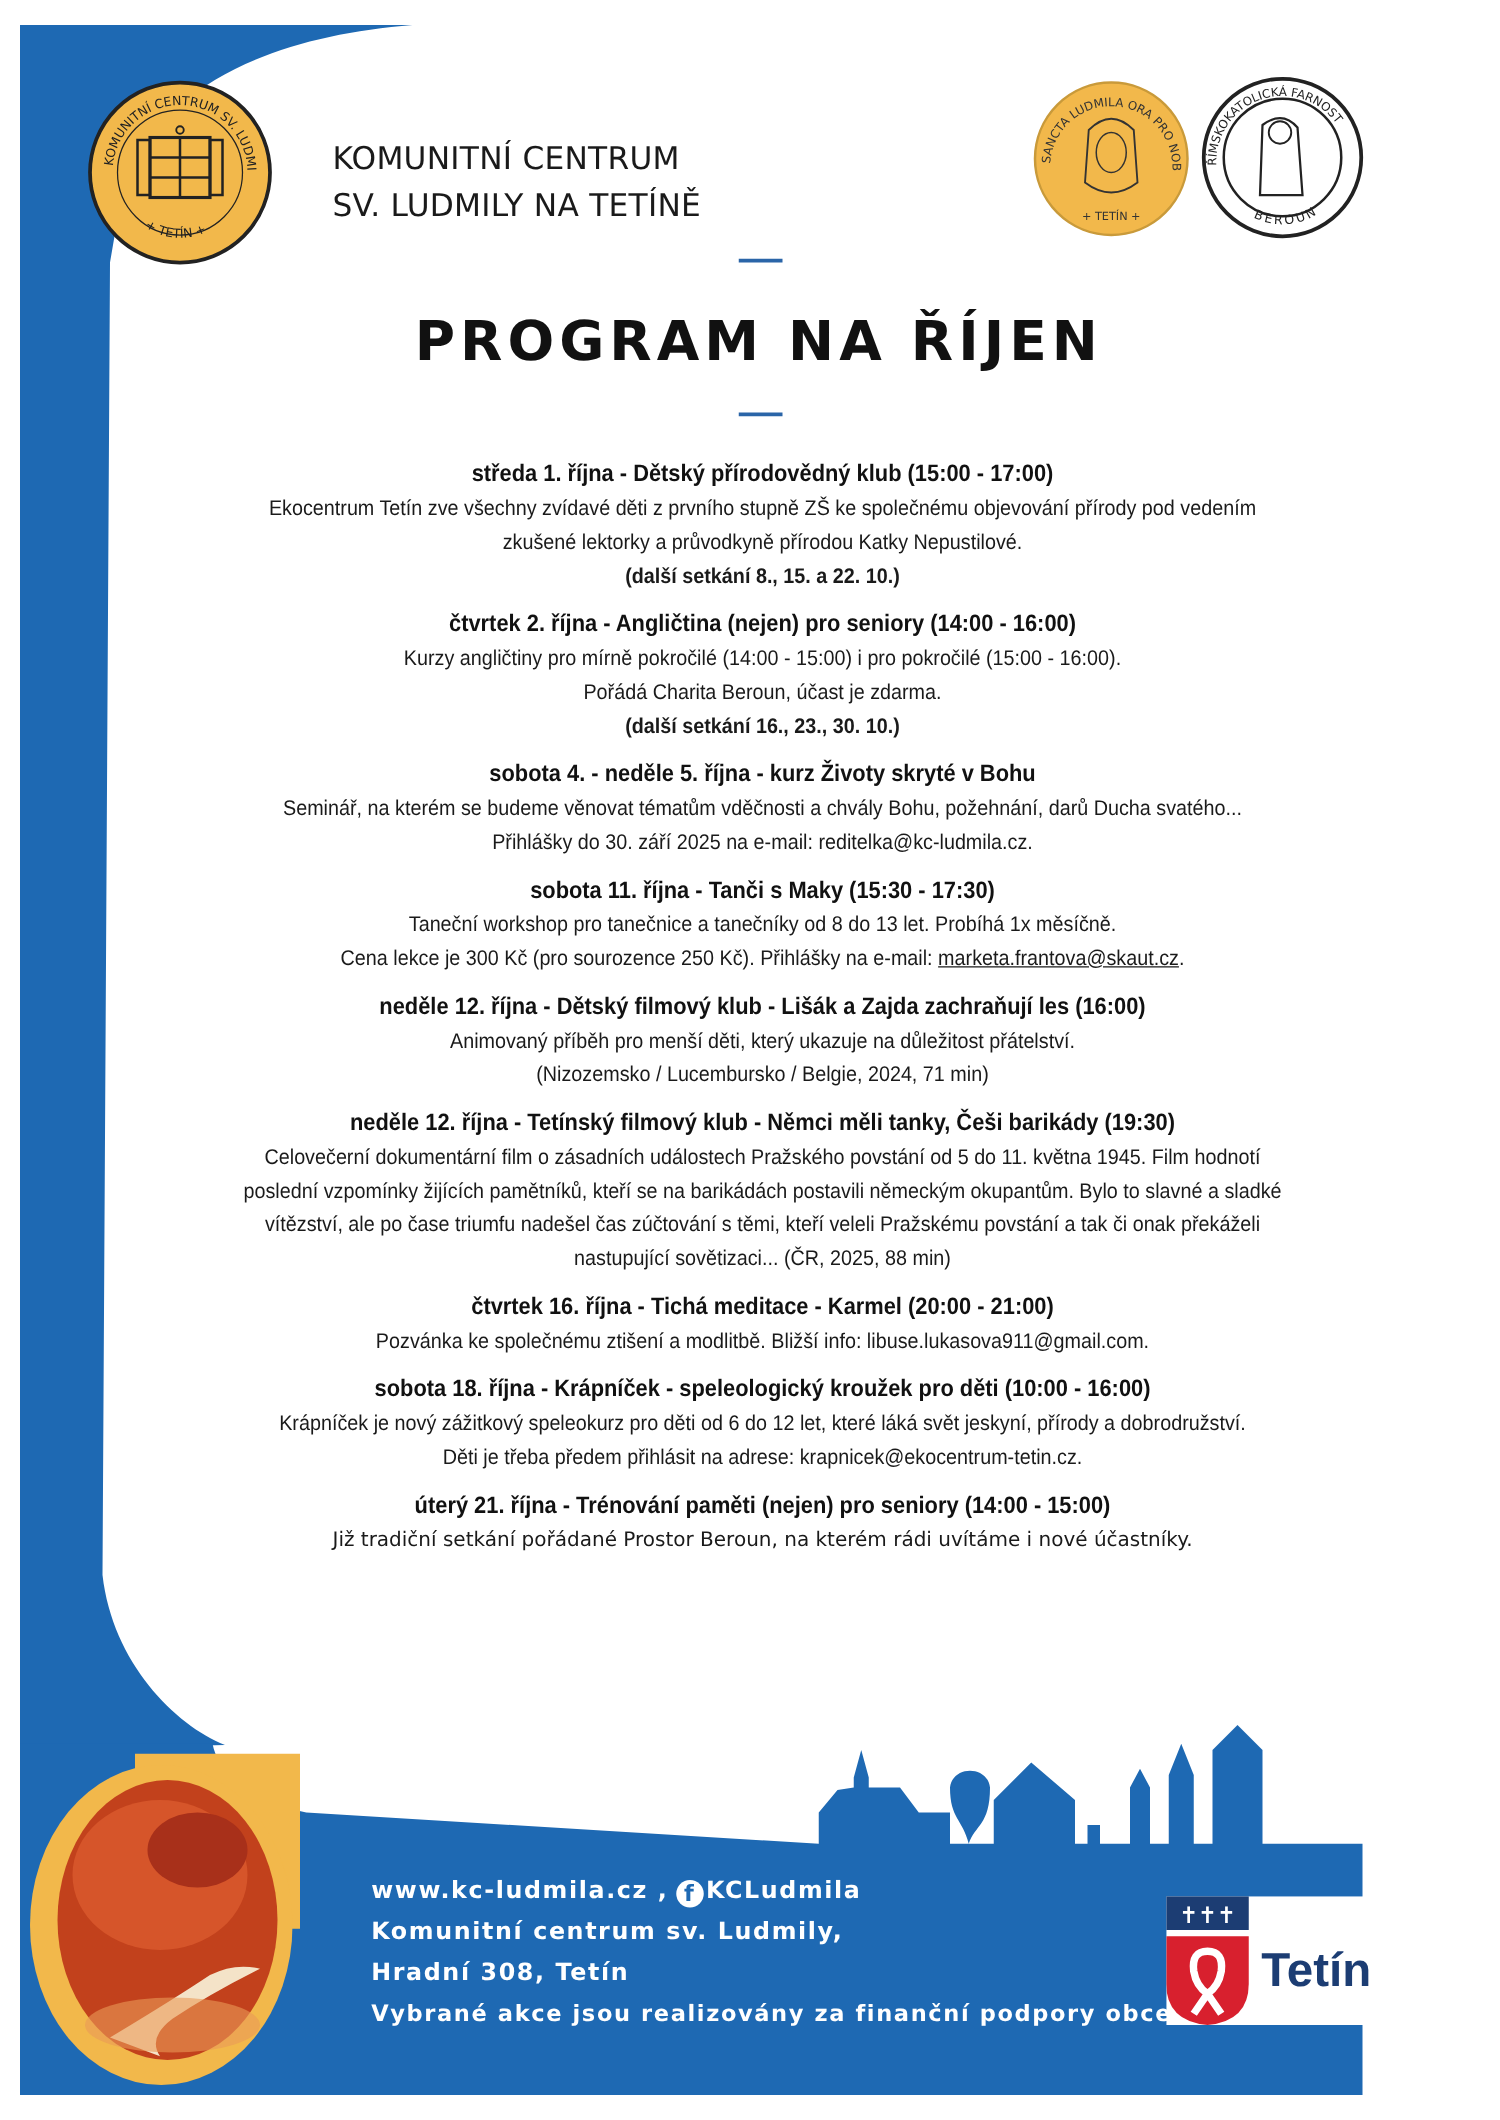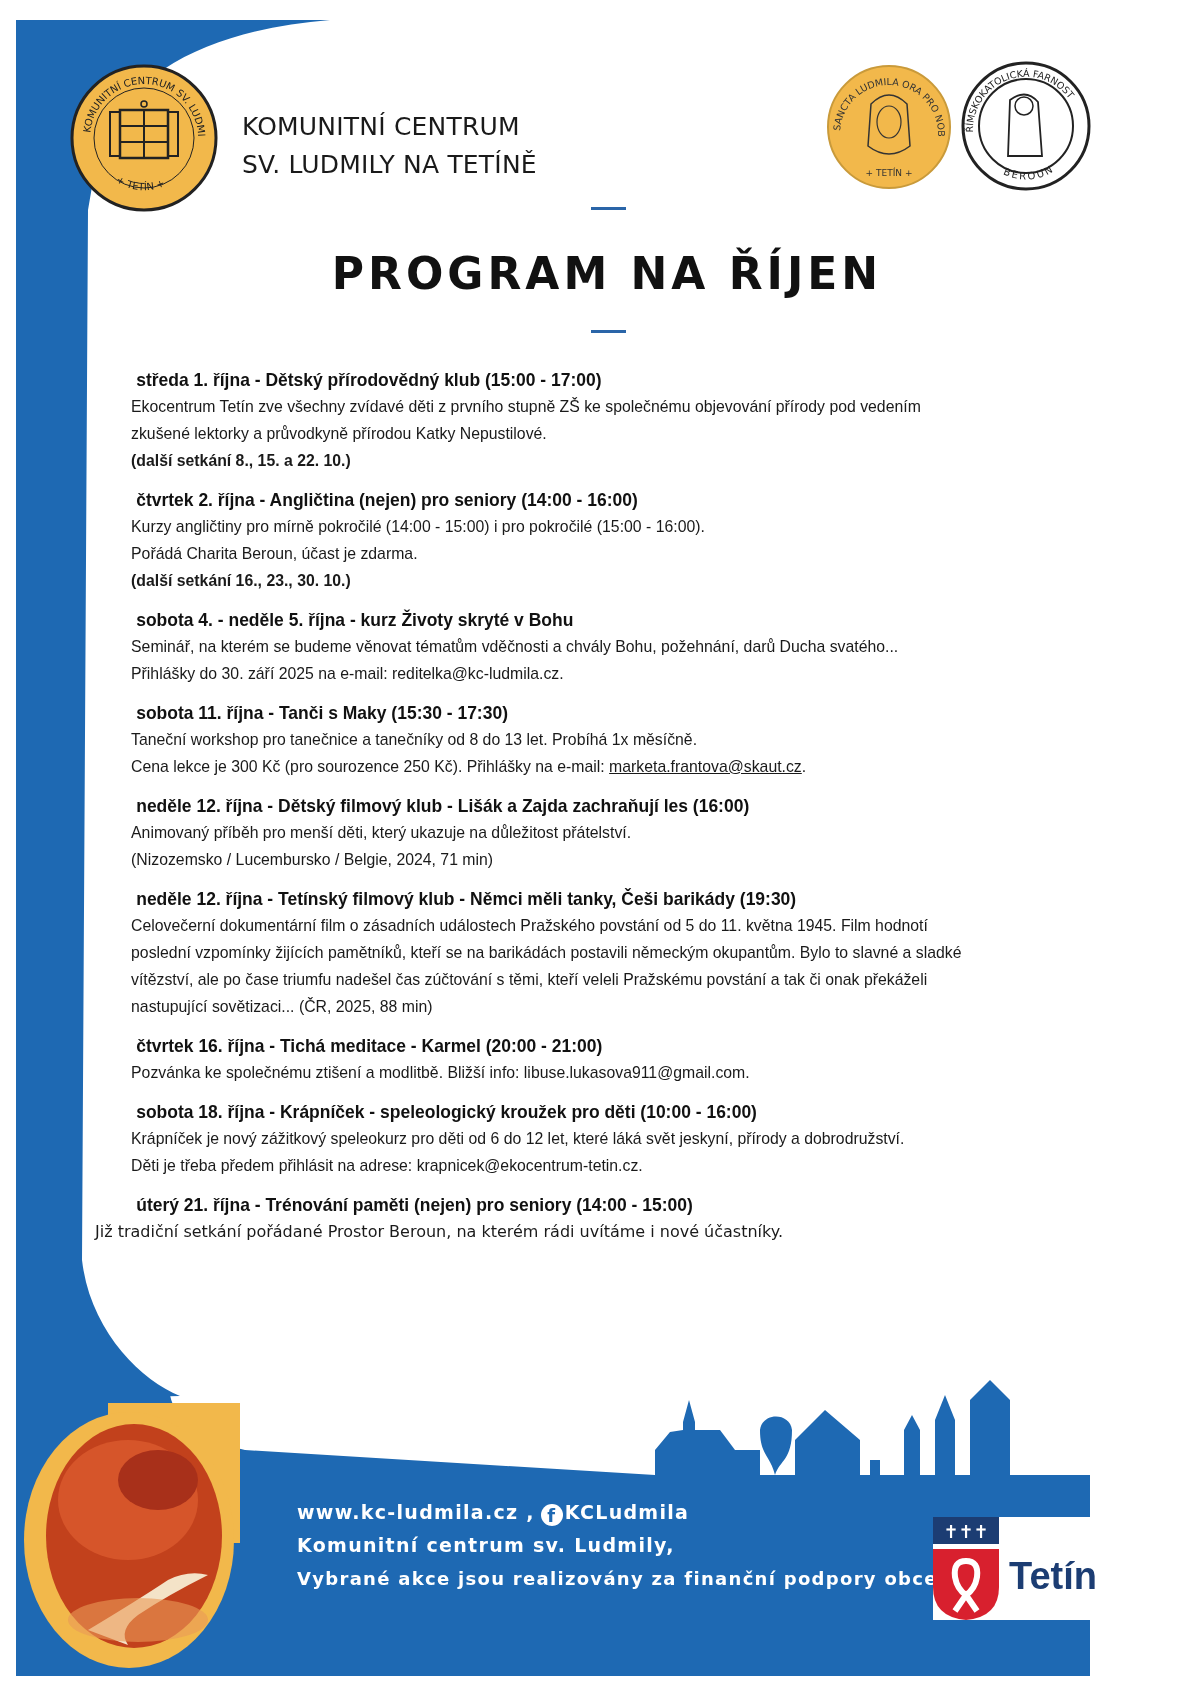--- a/index.html
+++ b/index.html
@@ -1,24 +1,24 @@
 <!DOCTYPE html>
 <html><head>
 <meta charset="utf-8">
 <style>
   html,body{margin:0;padding:0;background:#fff;}
   body{width:1200px;height:1696px;position:relative;overflow:hidden;font-family:"Liberation Sans",sans-serif;color:#1a1a1a;}
   .bg{position:absolute;left:0;top:0;width:1200px;height:1696px;}
   .logo-left{position:absolute;left:70px;top:64px;width:148px;height:148px;}
-  .org-name{position:absolute;left:242px;top:108px;font-family:"DejaVu Sans",sans-serif;font-size:25px;line-height:38px;color:#1a1a1a;letter-spacing:0.2px;}
+  .org-name{position:absolute;left:266px;top:108px;font-family:"DejaVu Sans",sans-serif;font-size:25px;line-height:38px;color:#1a1a1a;letter-spacing:0.2px;}
   .seal1{position:absolute;left:826px;top:64px;width:126px;height:126px;}
   .seal2{position:absolute;left:960px;top:60px;width:132px;height:132px;}
   .dash{position:absolute;left:591px;width:35px;height:3px;background:#2a65a8;}
   .title{position:absolute;left:0;right:0;top:248px;text-align:center;font-family:"DejaVu Sans",sans-serif;font-weight:bold;font-size:44px;letter-spacing:4px;color:#111;padding-left:14px;}
-  .events{position:absolute;left:95px;width:1030px;top:366px;text-align:left;}
+  .events{position:absolute;left:95px;width:1030px;top:366px;text-align:center;}
   .ev{margin-bottom:12px;}
   .ev-h{font-family:"Liberation Sans",sans-serif;font-weight:bold;font-size:19px;line-height:27px;color:#111;transform:scaleX(0.92);}
   .ev-l{font-family:"Liberation Sans",sans-serif;font-size:17px;line-height:27px;color:#1a1a1a;transform:scaleX(0.93);}
   .ev-b{font-weight:bold;}
   .ul{text-decoration:underline;}
   .footer-text{position:absolute;left:297px;top:1496px;color:#fff;font-family:"DejaVu Sans",sans-serif;font-weight:bold;font-size:19px;line-height:33px;letter-spacing:1.3px;}
   .footer-text .it{font-size:18px;}
   .fb{display:inline-block;width:22px;height:22px;border-radius:50%;background:#fff;color:#1e69b3;font-size:18px;line-height:24px;text-align:center;vertical-align:-3px;margin:0 2px 0 6px;font-family:"DejaVu Sans",sans-serif;}
   .photo{position:absolute;left:18px;top:1400px;width:222px;height:272px;}
   .tetin{position:absolute;left:933px;top:1517px;width:165px;height:103px;}
@@ -142,20 +142,21 @@
   <ellipse cx="116" cy="136" rx="88" ry="112" fill="#c2411c"></ellipse>
   <ellipse cx="110" cy="100" rx="70" ry="60" fill="#d6552a"></ellipse>
   <ellipse cx="140" cy="80" rx="40" ry="30" fill="#a8301a"></ellipse>
   <path d="M70 230 Q120 200 150 180 Q170 170 190 175 Q150 195 120 215 Q100 230 110 245 Z" fill="#f4e3c8"></path>
   <ellipse cx="120" cy="220" rx="70" ry="22" fill="#e99a57" opacity="0.6"></ellipse>
 </svg>
 
 <div class="footer-text">
   <div><span>www.kc-ludmila.cz ,</span><span class="fb">f</span><span>KCLudmila</span></div>
   <div>Komunitní centrum sv. Ludmily,</div>
+  <div>Hradní 308, Tetín</div>
   <div class="it">Vybrané akce jsou realizovány za finanční podpory obce Tetín.</div>
 </div>
 
 <svg class="tetin" viewBox="0 0 165 103" xmlns="http://www.w3.org/2000/svg">
   <rect x="0" y="0" width="165" height="103" fill="#fff"></rect>
   <rect x="0" y="0" width="66" height="27" fill="#1c3d73"></rect>
   <text x="33" y="21" text-anchor="middle" fill="#fff" font-size="18" font-weight="bold" font-family="DejaVu Sans, sans-serif">✝✝✝</text>
   <path d="M0 32 L66 32 L66 70 Q66 100 33 103 Q0 100 0 70 Z" fill="#d8202e"></path>
   <path d="M33 44 Q20 44 22 60 Q24 72 33 78 L22 94 M33 78 L44 94 M33 44 Q46 44 44 60 Q42 72 33 78" fill="none" stroke="#fff" stroke-width="6"></path>
   <text x="120" y="72" text-anchor="middle" fill="#1c3d73" font-size="38" font-weight="bold" font-family="Liberation Sans, sans-serif">Tetín</text>

